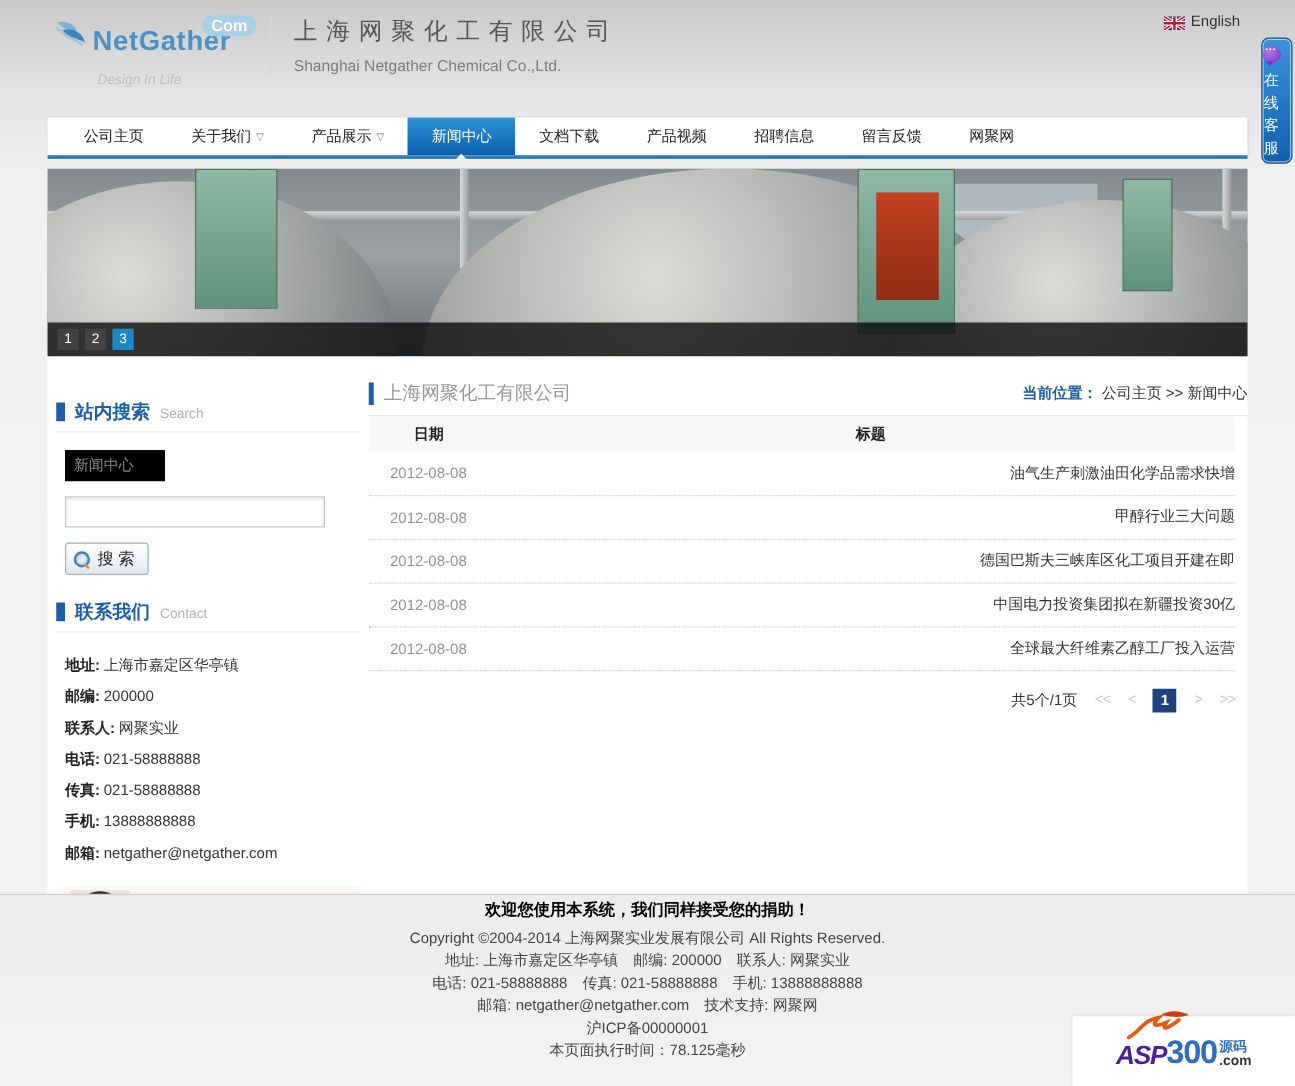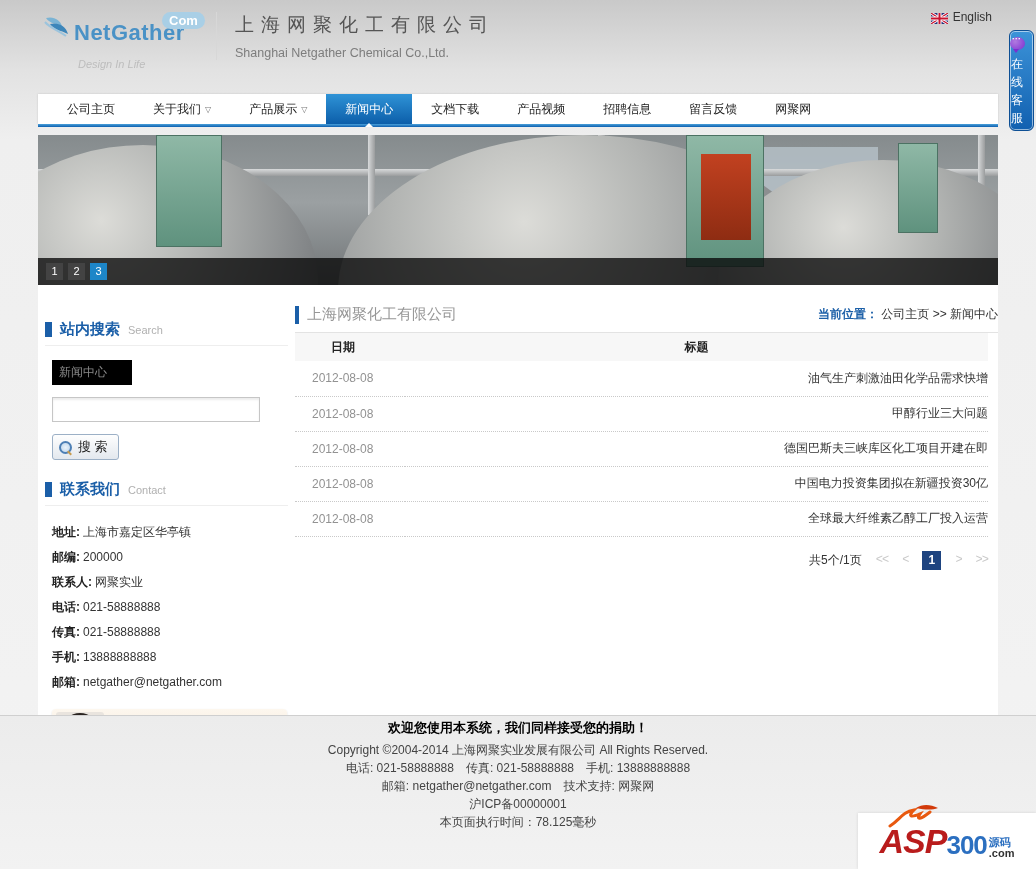--- a/index.html
+++ b/index.html
@@ -125,21 +125,21 @@
   .bubble-icon::before { content:"···"; position:absolute; left:2px; top:-3px; color:#fff; font-size:9px; font-weight:bold; letter-spacing:0; }
   .bubble-icon::after { content:""; position:absolute; left:3px; bottom:-3px; border-left:3px solid transparent;
                  border-right:3px solid transparent; border-top:4px solid #7b2fd0; }
   .service-text { color:#fff; font-size:12px; width:14px; line-height:18px; text-align:center; word-break:break-all; }
 
   
   .watermark { position:absolute; right:0px; bottom:0px; width:178px; height:56px; background:#fff;
                display:flex; align-items:center; justify-content:center; box-shadow:0 0 3px rgba(0,0,0,.12); }
   .wm-inner { position:relative; display:flex; align-items:flex-end; }
   .wm-flame { position:absolute; left:6px; top:-20px; }
-  .wm-asp { color:#b91c1c; font-weight:bold; font-style:italic; font-size:34px; letter-spacing:-1px; }
+  .wm-asp { color:#4c1d95; font-weight:bold; font-style:italic; font-size:21px; letter-spacing:-1px; }
   .wm-num { color:#2b6fc0; font-weight:bold; font-size:26px; letter-spacing:-1px; }
   .wm-right { display:flex; flex-direction:column; line-height:11px; margin-left:2px; padding-bottom:2px; }
   .wm-cn { color:#2b6fc0; font-size:11px; font-weight:bold; }
   .wm-com { color:#333; font-size:11px; font-weight:bold; }
 </style>
 </head>
 <body>
 
 <div id="page">
   <div class="wrap">
@@ -322,20 +322,21 @@
           <span class="arrow">&gt;</span>
           <span class="arrow">&gt;&gt;</span>
         </div>
       </div>
     </div>
   </div>
 
   <div class="footer" id="footer-lines">
       <div class="line welcome">欢迎您使用本系统，我们同样接受您的捐助！</div>
       <div class="line">Copyright ©2004-2014 上海网聚实业发展有限公司 All Rights Reserved.</div>
+      <div class="line">地址: 上海市嘉定区华亭镇　邮编: 200000　联系人: 网聚实业</div>
       <div class="line">电话: 021-58888888　传真: 021-58888888　手机: 13888888888</div>
       <div class="line">邮箱: netgather@netgather.com　技术支持: 网聚网</div>
       <div class="line">沪ICP备00000001</div>
       <div class="line">本页面执行时间：78.125毫秒</div>
     </div>
 
   <div class="service-tab">
     <span class="bubble-icon"></span>
     <span class="service-text">在线客服</span>
   </div>

